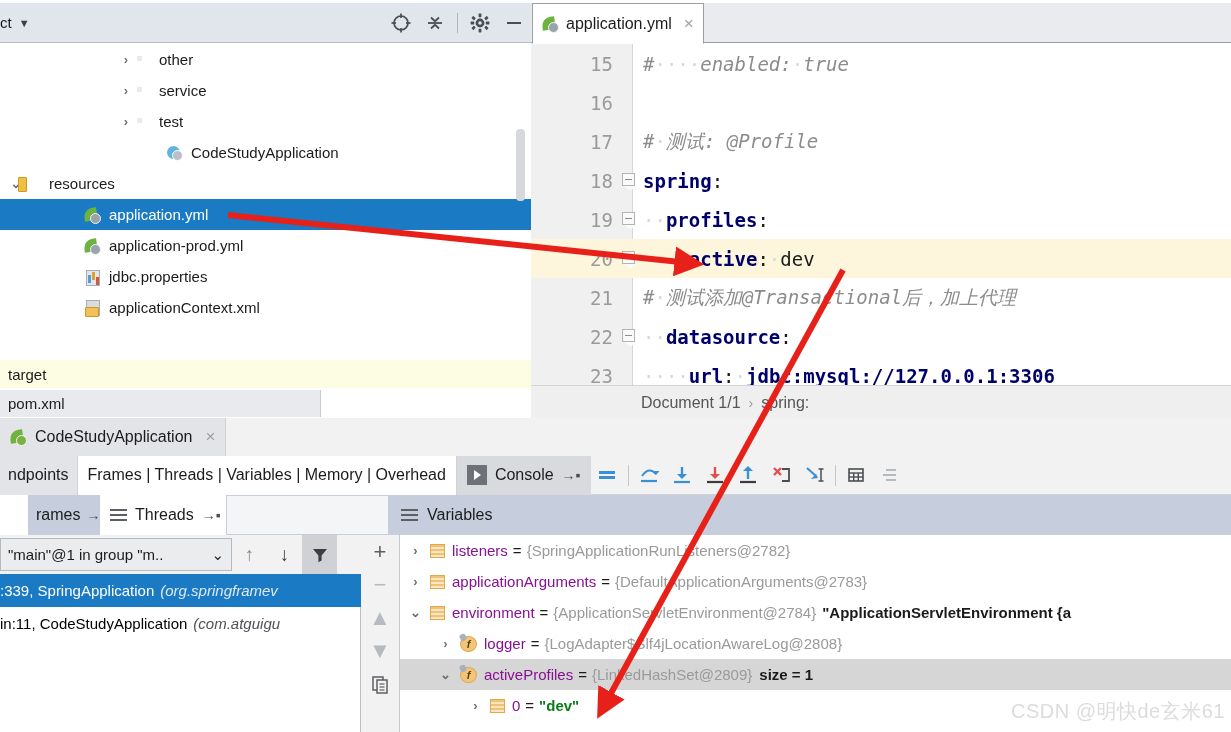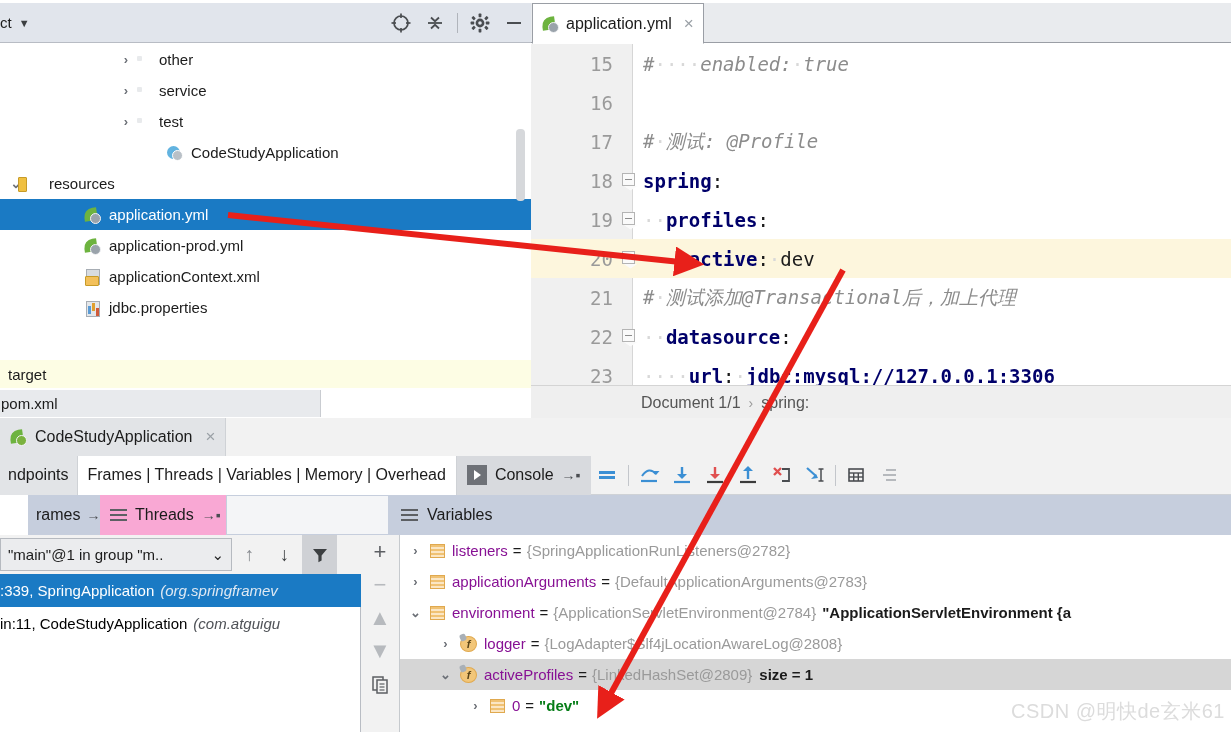--- a/index.html
+++ b/index.html
@@ -115,21 +115,21 @@
   .ic-play-sq:after{content:"";border-left:7px solid #fff;border-top:5px solid transparent;border-bottom:5px solid transparent;margin-left:2px;}
   .pin { font-size:14px; color:#4a4d51; }
   .dbg-ic { width:33px; height:39px; display:flex; align-items:center; justify-content:center; }
   .dbg-sep { width:1px; height:21px; background:#c3c6cb; margin:0 4px; }
 
   
   .panes-hdr { position:absolute; left:12px; top:495px; width:1231px; height:40px; background:#c6cedd;margin-left:16px; }
   .ph-frames { position:absolute; left:0; top:0; height:40px; display:flex; align-items:center; gap:6px;
       padding:0 8px; background:#c6cedd; font-size:16px; color:#1b1b1b;}
   .ph-threads { position:absolute; left:72px; top:0; width:126px; height:40px; display:flex; align-items:center;
-      gap:8px; padding-left:10px; background:#f9a8d4; font-size:16px; color:#1b1b1b;}
+      gap:8px; padding-left:10px; background:#ffffff; font-size:16px; color:#1b1b1b;}
   .ph-blank { position:absolute; left:198px; top:0; width:163px; height:40px; background:#f4f5f7; border:1px solid #c6cedd;}
   .ph-vars { position:absolute; left:361px; top:0; right:0; height:40px; display:flex; align-items:center;
       gap:9px; padding-left:12px; background:#c6cedd; font-size:16px; color:#1b1b1b;}
   .ic-stack { width:17px; height:15px; position:relative;}
   .ic-stack span{position:absolute;left:0;width:17px;height:2px;background:#5c5f63;}
 
   
   .frames-pane { position:absolute; left:0; top:535px; width:361px; height:197px; background:#fff;
      border-right:1px solid #b9bdc4; }
   .thread-bar { position:absolute; left:0; top:0; width:361px; height:39px; background:#f2f2f2;
@@ -264,37 +264,37 @@
         </div>
         <div class="trow">
           <span style="display:inline-block;width:68px"></span>
           <span class="tw"></span>
           <span class="ticon"><span class="ic-leaf"></span></span>
           <span>application-prod.yml</span>
         </div>
         <div class="trow">
           <span style="display:inline-block;width:68px"></span>
           <span class="tw"></span>
+          <span class="ticon"><span class="ic-prop"></span></span>
+          <span>jdbc.properties</span>
+        </div>
+        <div class="trow">
+          <span style="display:inline-block;width:68px"></span>
+          <span class="tw"></span>
           <span class="ticon"><span class="ic-xml"></span></span>
           <span>applicationContext.xml</span>
         </div>
-        <div class="trow">
-          <span style="display:inline-block;width:68px"></span>
-          <span class="tw"></span>
-          <span class="ticon"><span class="ic-prop"></span></span>
-          <span>jdbc.properties</span>
-        </div>
       </div>
     <div class="tree-scroll"></div>
   </div>
   <div class="row-target">
     <span style="padding-left:8px">target</span>
   </div>
   <div class="row-pom">
-    <span style="padding-left:1px">pom.xml</span>
+    <span style="padding-left:8px">pom.xml</span>
   </div>
 
   <div class="editor-wrap">
     <div class="ed-tabbar">
       <div class="ed-tab">
         <span class="ic-leaf"></span>
         <span>application.yml</span>
         <span class="tab-x">×</span>
       </div>
     </div>

